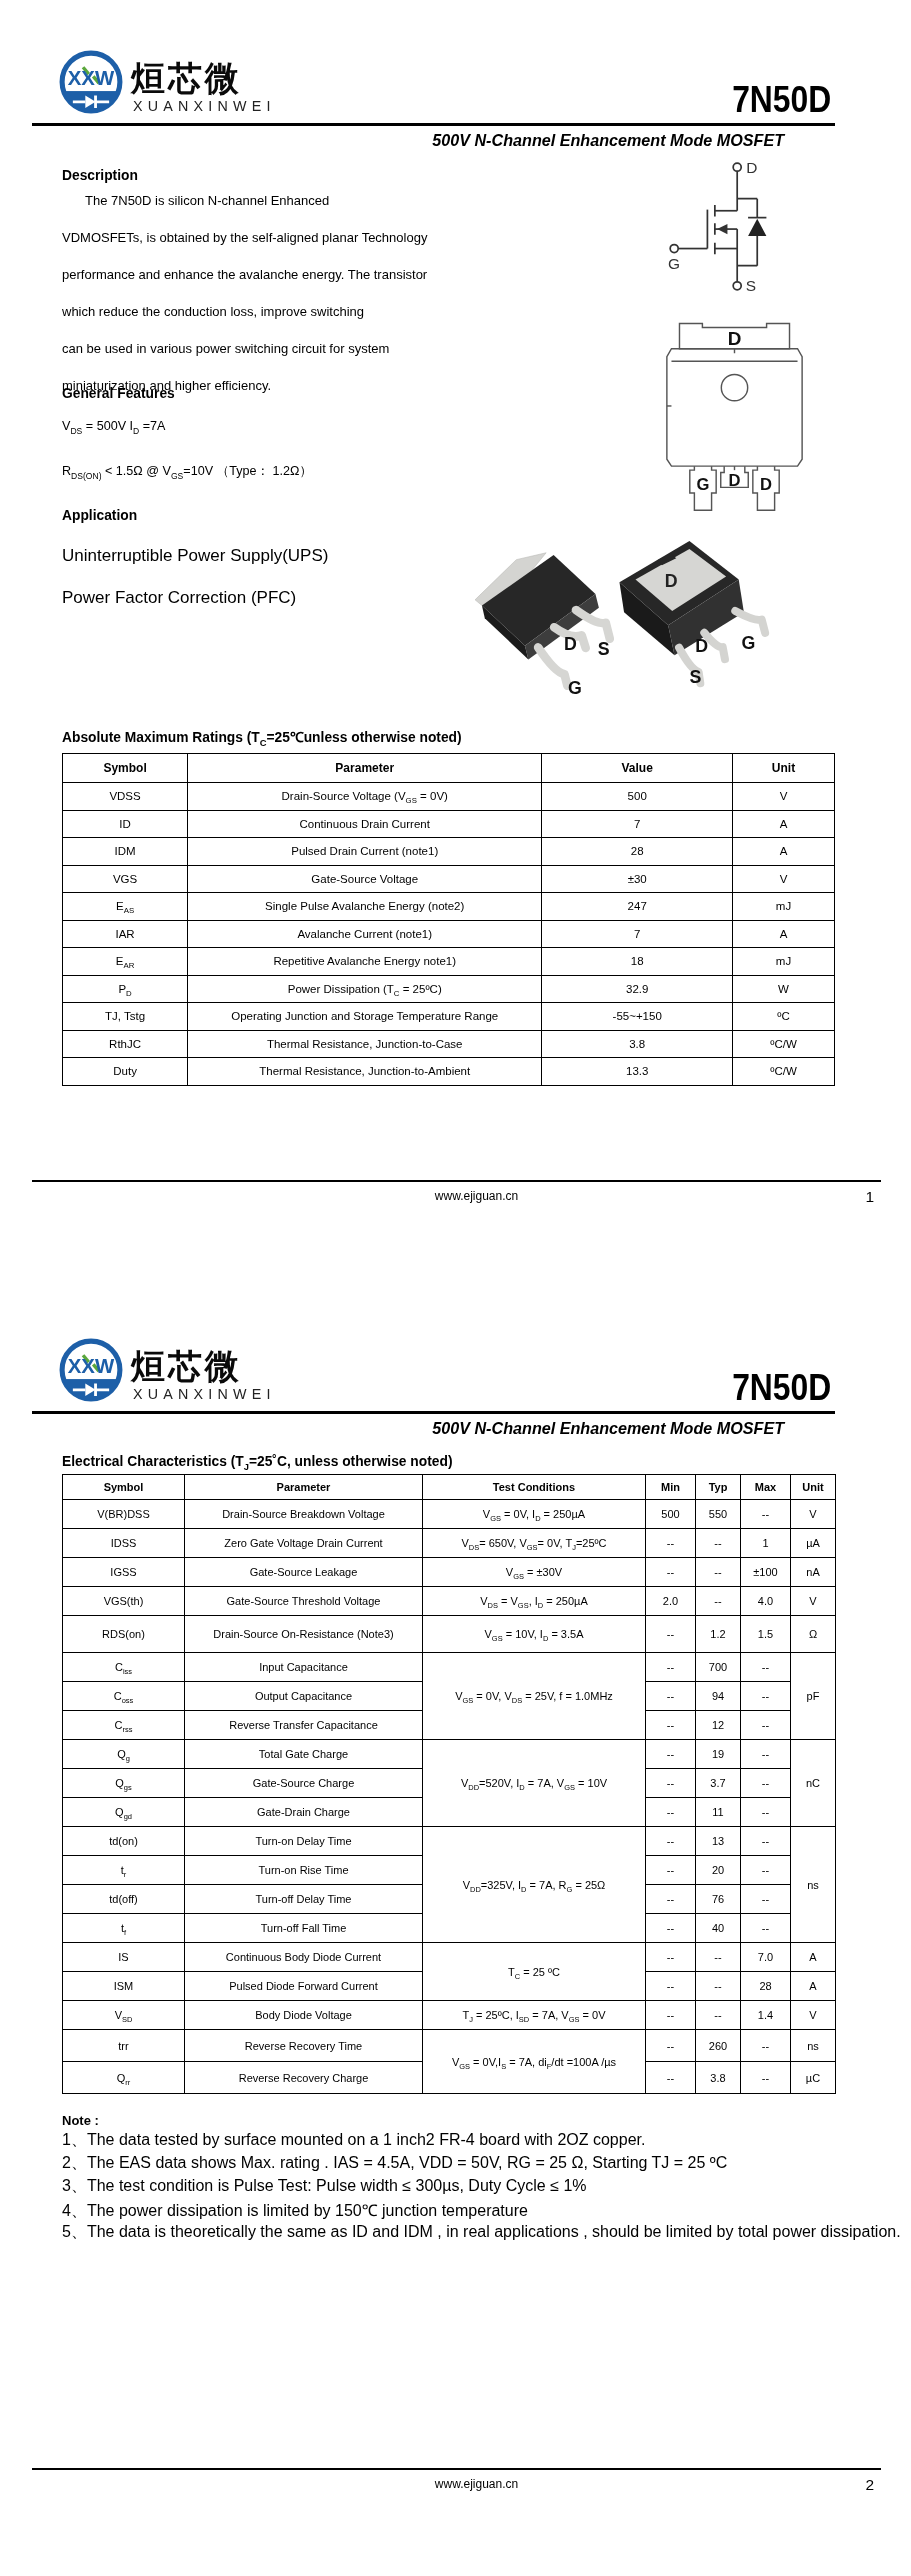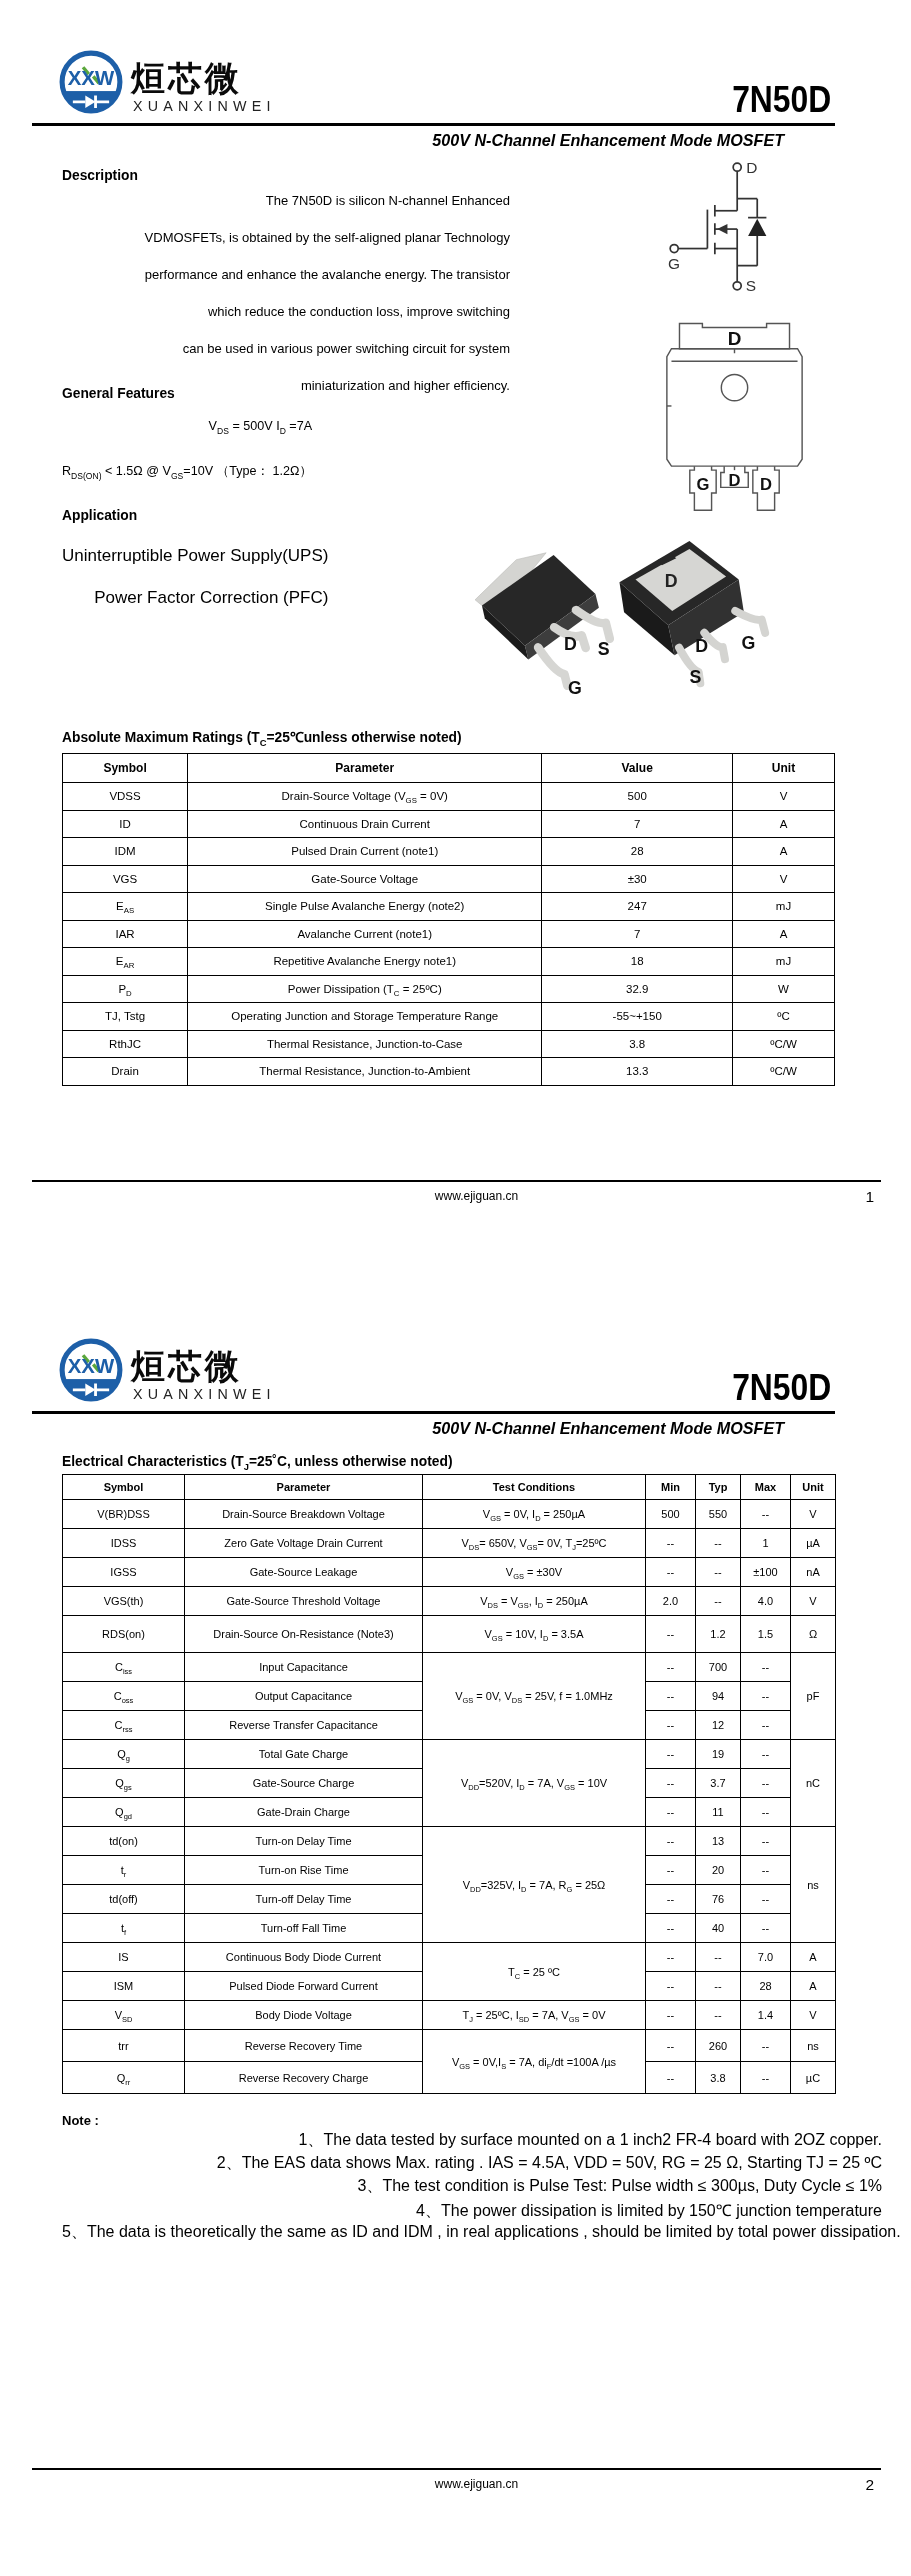--- a/index.html
+++ b/index.html
@@ -1,20 +1,20 @@
 <!DOCTYPE html>
 <html style="font-size:9.2px"><head>
 <meta charset="utf-8">
 <style>
   html,body{margin:0;padding:0;}
   body{width:911px;height:2576px;background:#ffffff;color:#000;
        font-family:"Liberation Sans",sans-serif;position:relative;}
   .page{position:absolute;left:0;width:911px;height:1288px;background:#fff;overflow:hidden;}
   #page1{top:0;} #page2{top:1288px;}
-  .abs{position:absolute;text-align:right;}
+  .abs{position:absolute;}
 
   
   .logo-svg{position:absolute;left:57px;top:48px;width:68px;height:68px;}
   .logo-cn{position:absolute;left:131px;top:56px;font-size:34px;font-weight:700;letter-spacing:2.9px;color:#0a0a0a;}
   .logo-en{position:absolute;left:133px;top:98px;font-size:14.3px;font-weight:500;letter-spacing:5.2px;color:#222;}
   .pn-title{position:absolute;right:80px;top:81px;font-size:37px;font-weight:700;line-height:1;white-space:nowrap;}
   .pn-title span{display:inline-block;transform:scaleX(.86);transform-origin:100% 50%;}
   .head-rule{position:absolute;left:32px;top:123px;width:803px;height:2.9px;background:#000;}
   .subtitle{position:absolute;left:350px;top:131px;width:516px;text-align:center;font-size:17px;font-weight:700;white-space:nowrap;font-style:italic;}
   .subtitle span{display:inline-block;transform:scaleX(.95);}
@@ -258,21 +258,21 @@
           <td>-55~+150</td>
           <td>ºC</td>
         </tr>
         <tr>
           <td>RthJC</td>
           <td>Thermal Resistance, Junction-to-Case</td>
           <td>3.8</td>
           <td>ºC/W</td>
         </tr>
         <tr>
-          <td>Drain</td>
+          <td>Duty</td>
           <td>Thermal Resistance, Junction-to-Ambient</td>
           <td>13.3</td>
           <td>ºC/W</td>
         </tr>
       </tbody>
     </table>
 
   <div class="foot-rule"></div>
   <div class="foot-url">www.ejiguan.cn</div>
   <div class="foot-page">1</div>

